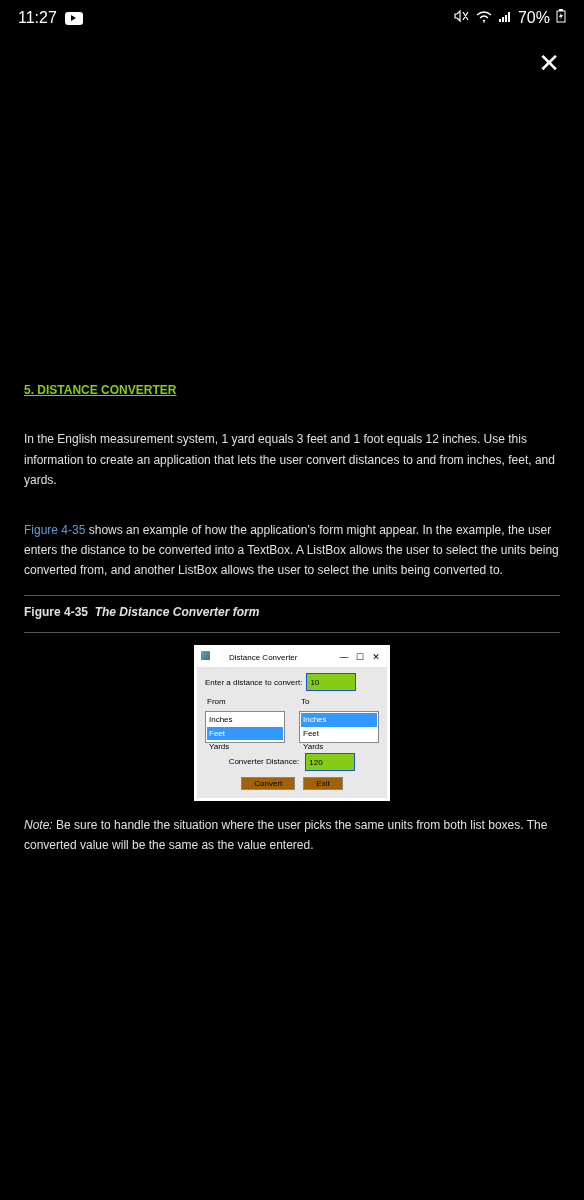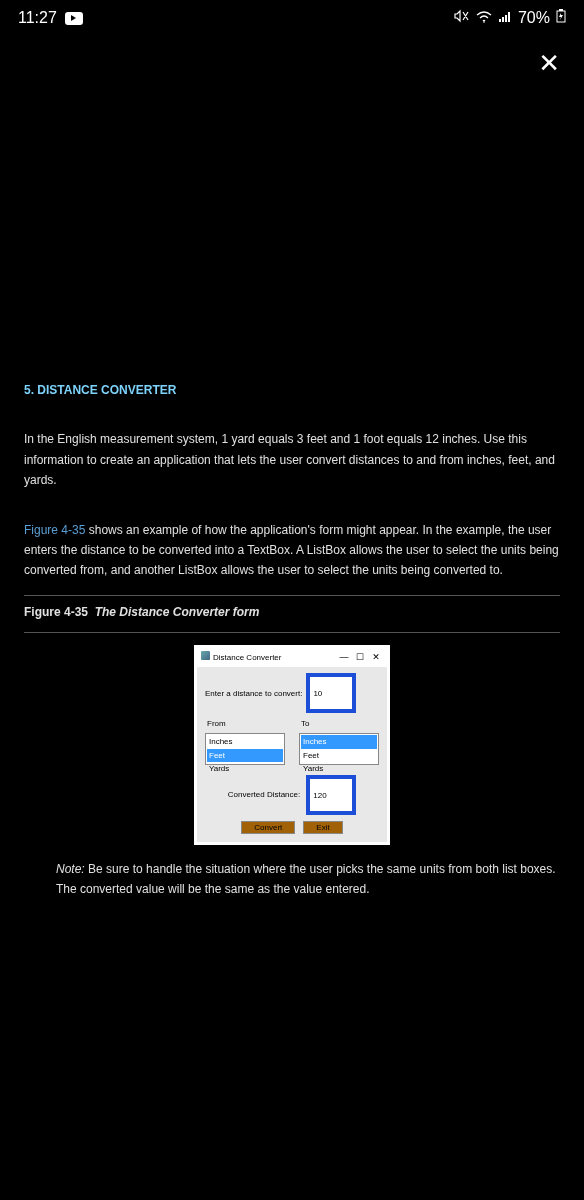--- a/index.html
+++ b/index.html
@@ -48,22 +48,23 @@
       top: 380px;
       left: 24px;
       right: 24px;
       color: #e0e0e0;
       font-size: 12px;
       line-height: 1.7;
     }
     .heading {
       font-weight: bold;
       font-size: 12px;
-      color: #7dd3fc;
+      color: #84cc16;
       margin-bottom: 4px;
+      text-decoration: underline;
     }
     .para { margin-bottom: 4px; margin-top: 29px; }
     .link-ref { color: #5a9fd4; }
     .hr { border: none; border-top: 1px solid #555; margin: 14px 0 6px; }
     .figure-caption {
       font-weight: bold;
       font-size: 12px;
       margin-bottom: 10px;
     }
     .figure-caption .fig-title { font-style: italic; font-weight: bold; }
@@ -77,36 +78,36 @@
       font-size: 8px;
     }
     .titlebar {
       display: flex;
       align-items: center;
       justify-content: space-between;
       background: #fff;
       padding: 2px 4px;
       font-size: 8px;
     }
-    .titlebar-left { display: flex; align-items: flex-start; gap: 3px; }
+    .titlebar-left { display: flex; align-items: flex-start; gap: 19px; }
     .app-icon {
       width: 9px; height: 9px;
       background: linear-gradient(135deg, #6aa, #468);
       border-radius: 1px;
     }
     .titlebar-right { display: flex; gap: 2px; font-size: 9px; }
     .win-btn { width: 14px; text-align: center; }
     .form-body { padding: 6px 8px 8px; border-radius: 25px; }
     .row { display: flex; align-items: center; gap: 4px; margin-bottom: 4px; }
     .lbl { font-size: 8px; }
     .txtbox {
-      border: 4px solid #1d4ed8;
-      background: #ffffff;
-      font-size: 8px;
-      padding: 16px 3px;
+      border: 1px solid #1d4ed8;
+      background: #84cc16;
+      font-size: 8px;
+      padding: 8px 3px;
       width: 50px;
       height: 12px;
     }
     .cols { display: flex; gap: 14px; margin-top: 2px; }
     .col { flex: 1; }
     .col-head { font-size: 8px; margin-bottom: 2px; padding-left: 2px; }
     .listbox {
       border: 1px solid #888;
       background: #fff;
       font-size: 8px;
@@ -116,21 +117,21 @@
     .listitem { padding: 0 2px; }
     .listitem.selected { background: #3399ff; color: #fff; }
     .row-converted { display: flex; align-items: center; gap: 6px; margin-top: 10px; justify-content: center; }
     .btn-row { display: flex; justify-content: center; gap: 8px; margin-top: 6px; }
     .btn {
       background: #a16207;
       border: 1px solid #888;
       font-size: 8px;
       padding: 1px 12px;
     }
-    .note { margin-top: 14px; margin-left: 32px; }
+    .note { margin-top: 14px; }
     .note-label { font-style: italic; }
   </style>
 </head>
 <body>
 
 <div class="status-bar">
   <div class="status-left">
     <span>11:27</span>
     <span class="yt-icon"></span>
   </div>
@@ -209,21 +210,21 @@
         <div class="col">
           <div class="col-head">To</div>
           <div class="listbox">
             <div class="listitem selected">Inches</div>
             <div class="listitem">Feet</div>
             <div class="listitem">Yards</div>
           </div>
         </div>
       </div>
       <div class="row-converted">
-        <span class="lbl">Converted Distance:</span>
+        <span class="lbl">Converter Distance:</span>
         <input class="txtbox" readonly="" value="120" style="">
       </div>
       <div class="btn-row">
         <button class="btn">Convert</button>
         <button class="btn">Exit</button>
       </div>
     </div>
   </div>
 
   <div class="note">

